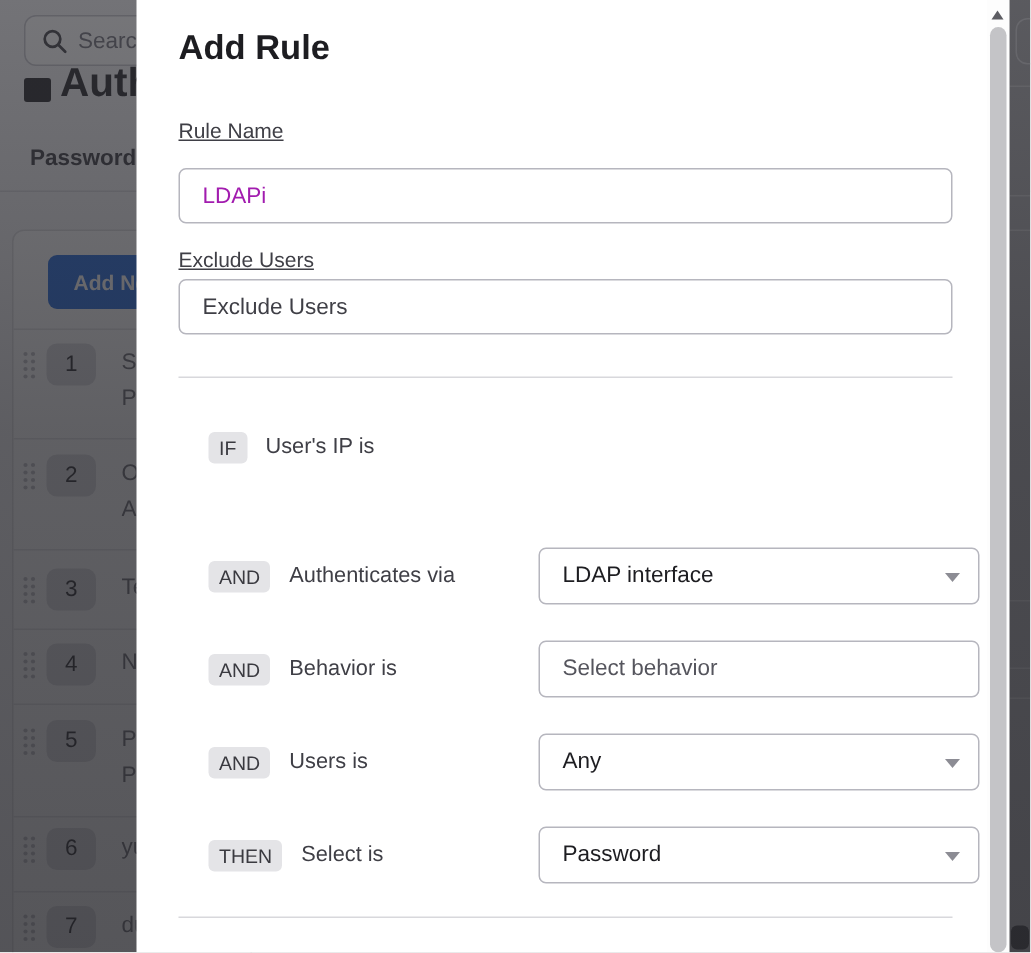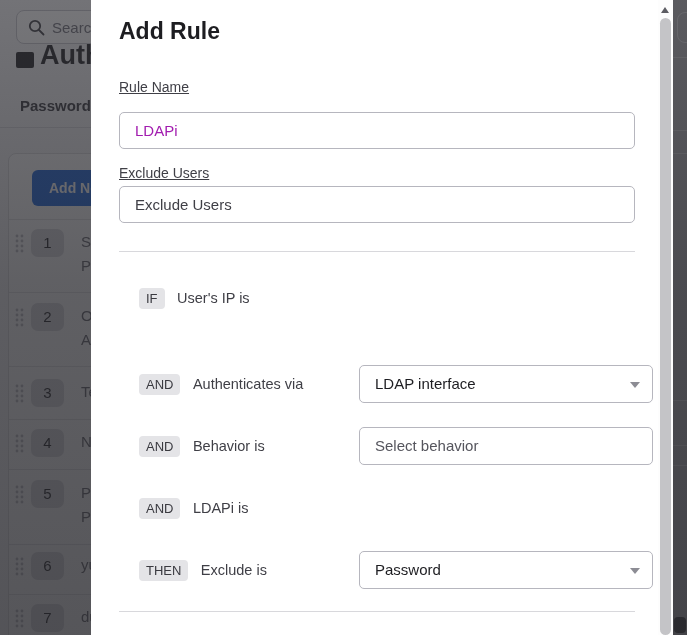--- a/index.html
+++ b/index.html
@@ -255,26 +255,30 @@
       <span class="cond-badge">AND</span>
       <span class="cond-label">Authenticates via</span>
       <div class="cond-control">
         <span>LDAP interface</span>
         <span class="caret"></span>
       </div>
     </div>
 
     <div class="cond" style="top:489px">
       <span class="cond-badge">AND</span>
-      <span class="cond-label">LDAPi is</span>
+      <span class="cond-label">Users is</span>
+      <div class="cond-control">
+        <span>Any</span>
+        <span class="caret"></span>
+      </div>
     </div>
 
     <div class="cond" style="top:551px">
       <span class="cond-badge">THEN</span>
-      <span class="cond-label">Exclude is</span>
+      <span class="cond-label">Select is</span>
       <div class="cond-control">
         <span>Password</span>
         <span class="caret"></span>
       </div>
     </div>
 
     <div class="hr" style="top:611px"></div>
   </div>
 
   <div class="scrollbar">

